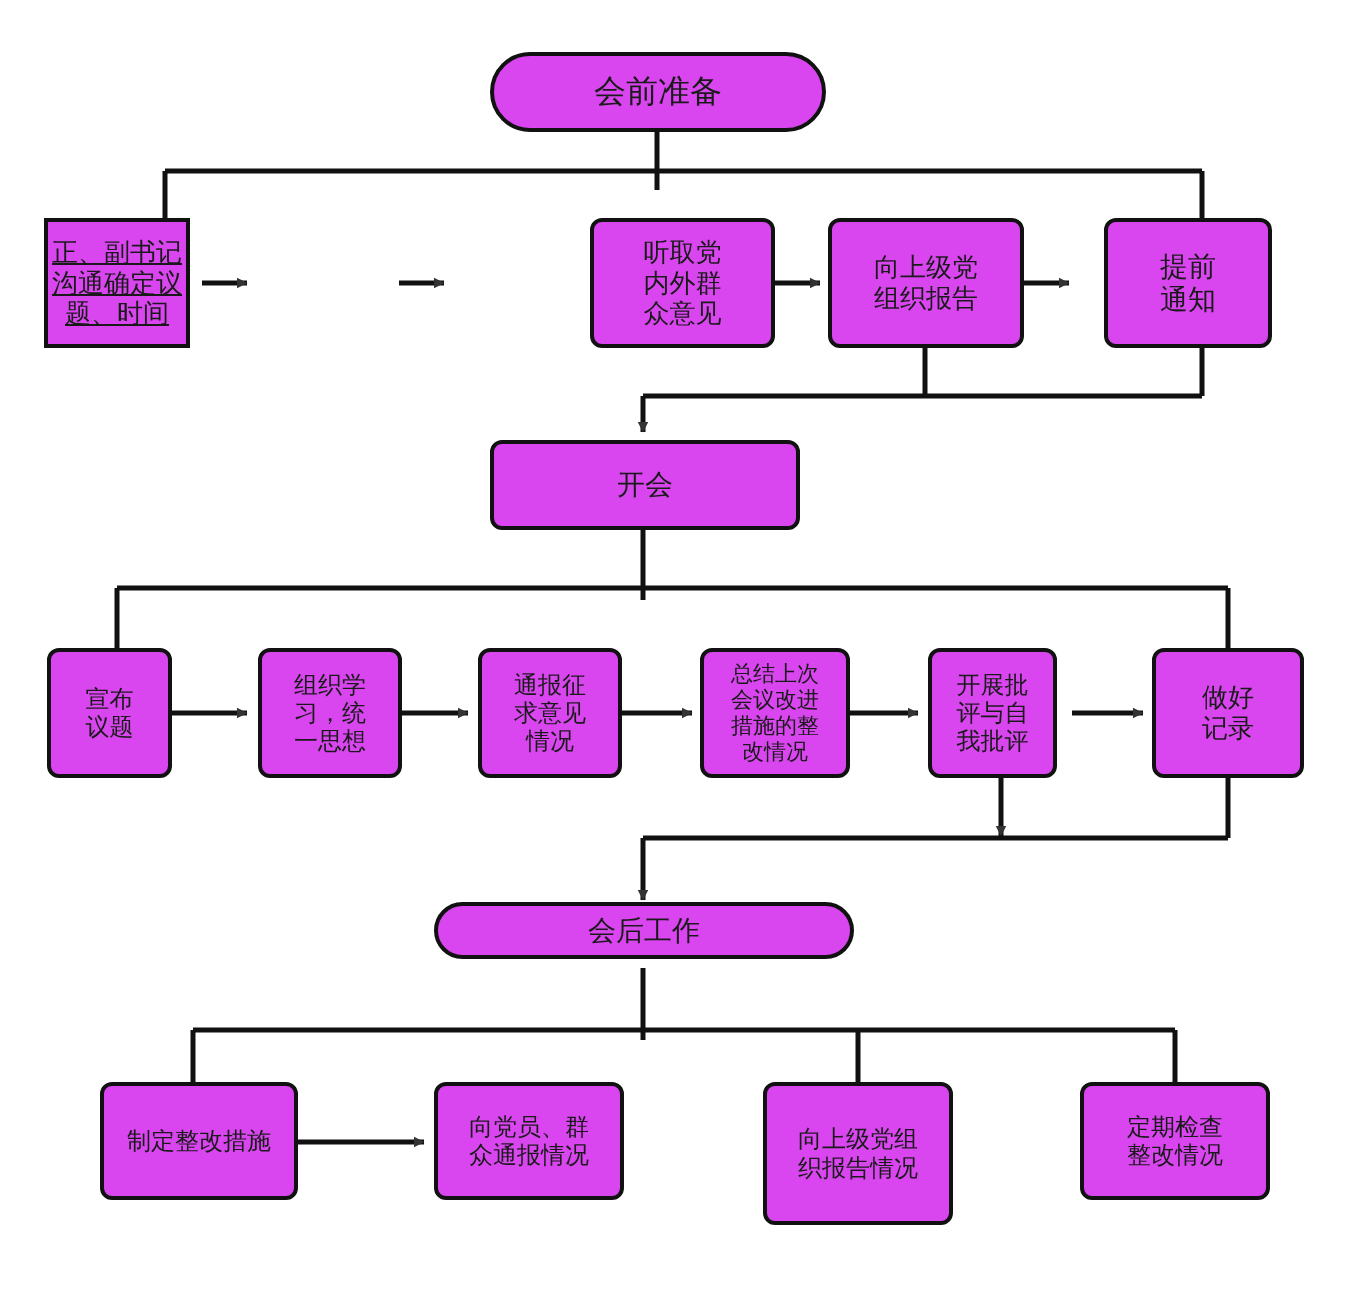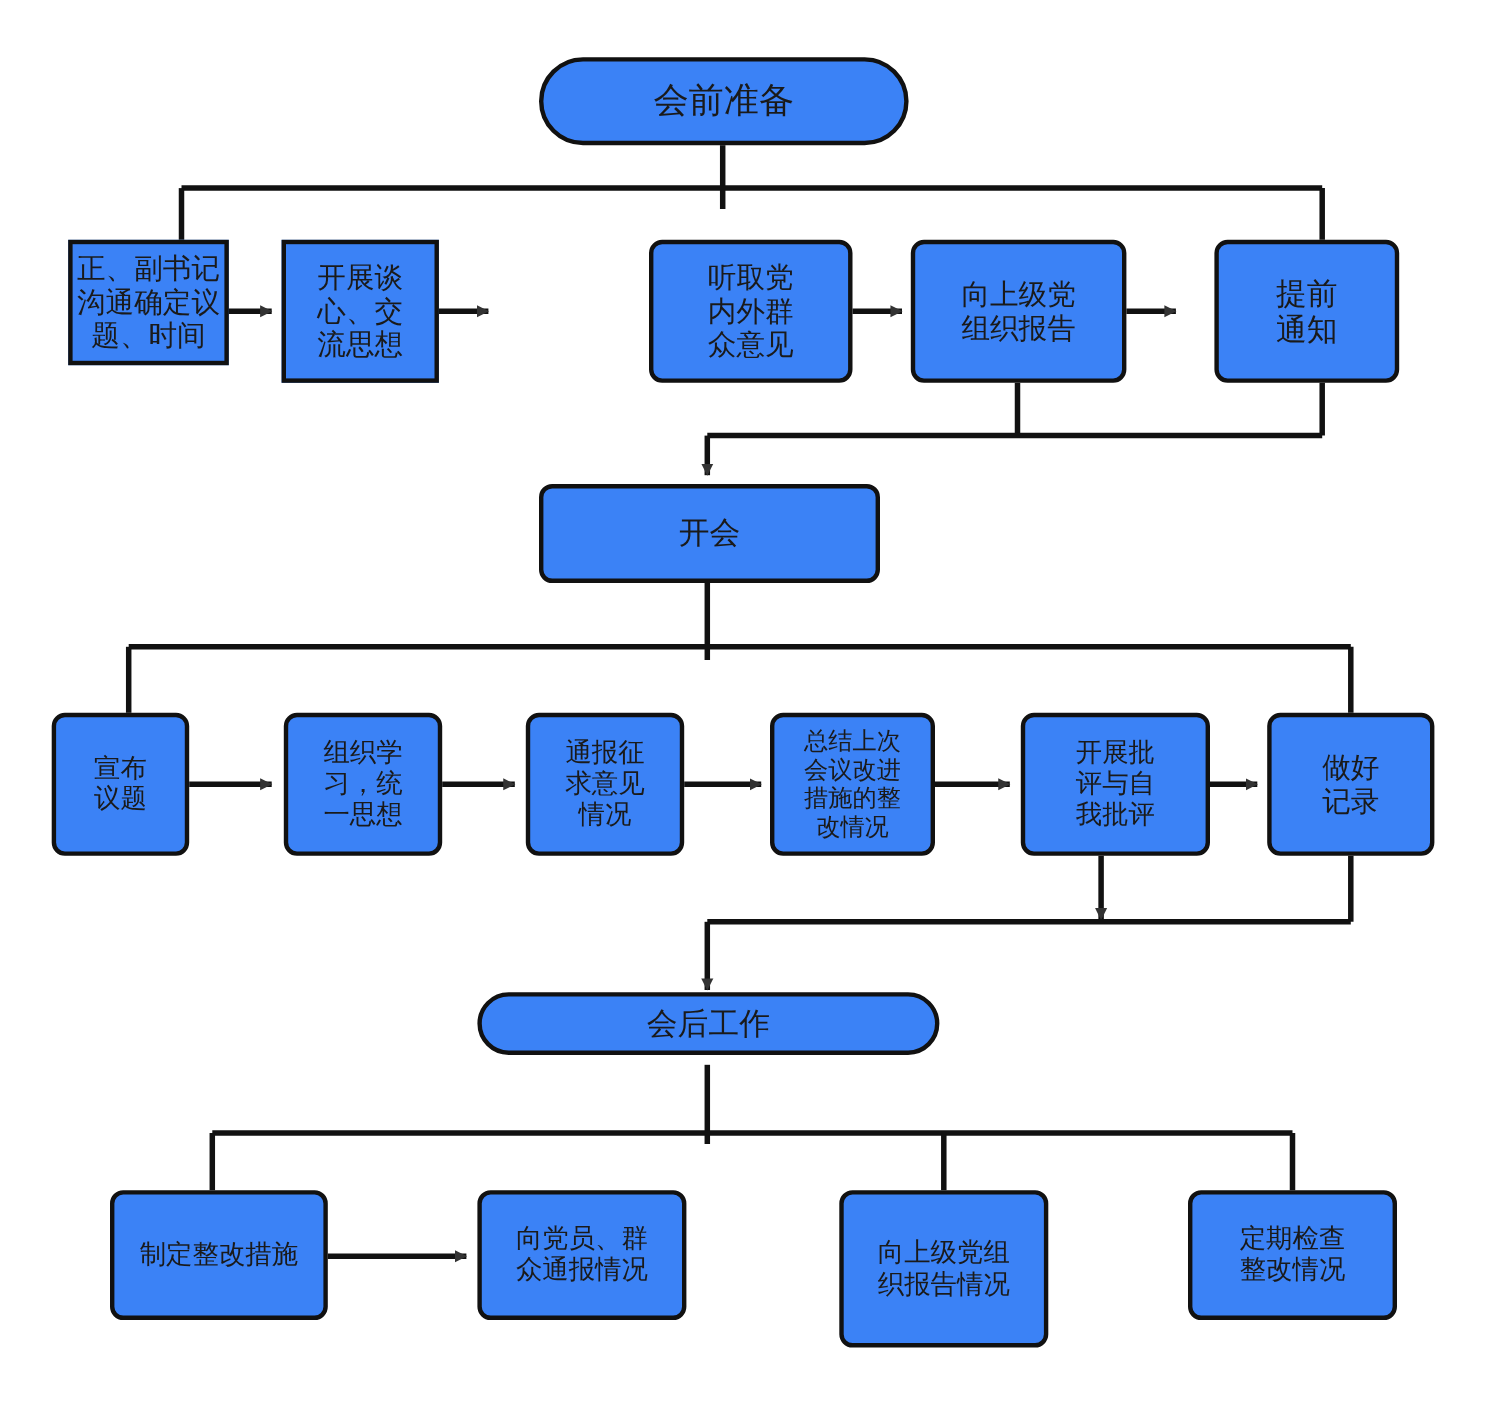--- a/index.html
+++ b/index.html
@@ -1,19 +1,19 @@
 <!DOCTYPE html>
 <html><head>
 <meta charset="utf-8">
 <style>
   html,body{margin:0;padding:0;background:#ffffff;}
   body{font-family:"Liberation Sans","DejaVu Sans",sans-serif;}
   #canvas{position:relative;width:1352px;height:1296px;background:#ffffff;overflow:hidden;}
   svg#wires{position:absolute;left:0;top:0;width:1352px;height:1296px;}
-  .node{position:absolute;box-sizing:border-box;background:#3b82f6;border:4px solid #111111;
+  .node{position:absolute;box-sizing:border-box;background:#d946ef;border:4px solid #111111;
         display:flex;align-items:center;justify-content:center;text-align:center;color:#1a1a1a;}
   .node .txt{display:block;line-height:1.18;white-space:pre-line;}
   .sharp{border-radius:0;}
   .round{border-radius:12px;}
   .pill{border-radius:44px;}
   .f28{font-size:28px;}
   .f26{font-size:26px;}
   .f24{font-size:24px;}
   .f22{font-size:22px;}
   .f32{font-size:32px;}
@@ -69,29 +69,24 @@
       <path d="M1175,1030 L1175,1082"></path>
 
       <path d="M298,1142 L424,1142" marker-end="url(#ah)"></path>
     </g>
   </svg>
 
   <div class="node pill f32" style="left:490px;top:52px;width:336px;height:80px;">
     <span class="txt">会前准备</span>
   </div>
 
-  <div class="node sharp f26" style="left:62px;top:218px;width:146px;height:114px;">
+  <div class="node sharp f26" style="left:44px;top:218px;width:146px;height:130px;text-decoration:underline;">
     <span class="txt">正、副书记
 沟通确定议
 题、时间</span>
-  </div>
-  <div class="node sharp f26" style="left:256px;top:218px;width:143px;height:130px;">
-    <span class="txt">开展谈
-心、交
-流思想</span>
   </div>
   <div class="node round f26" style="left:590px;top:218px;width:185px;height:130px;">
     <span class="txt">听取党
 内外群
 众意见</span>
   </div>
   <div class="node round f26" style="left:828px;top:218px;width:196px;height:130px;">
     <span class="txt">向上级党
 组织报告</span>
   </div>
@@ -117,21 +112,21 @@
     <span class="txt">通报征
 求意见
 情况</span>
   </div>
   <div class="node round f22" style="left:700px;top:648px;width:150px;height:130px;">
     <span class="txt">总结上次
 会议改进
 措施的整
 改情况</span>
   </div>
-  <div class="node round f24" style="left:928px;top:648px;width:172px;height:130px;">
+  <div class="node round f24" style="left:928px;top:648px;width:129px;height:130px;">
     <span class="txt">开展批
 评与自
 我批评</span>
   </div>
   <div class="node round f26" style="left:1152px;top:648px;width:152px;height:130px;">
     <span class="txt">做好
 记录</span>
   </div>
 
   <div class="node pill f28" style="left:434px;top:902px;width:420px;height:57px;">

